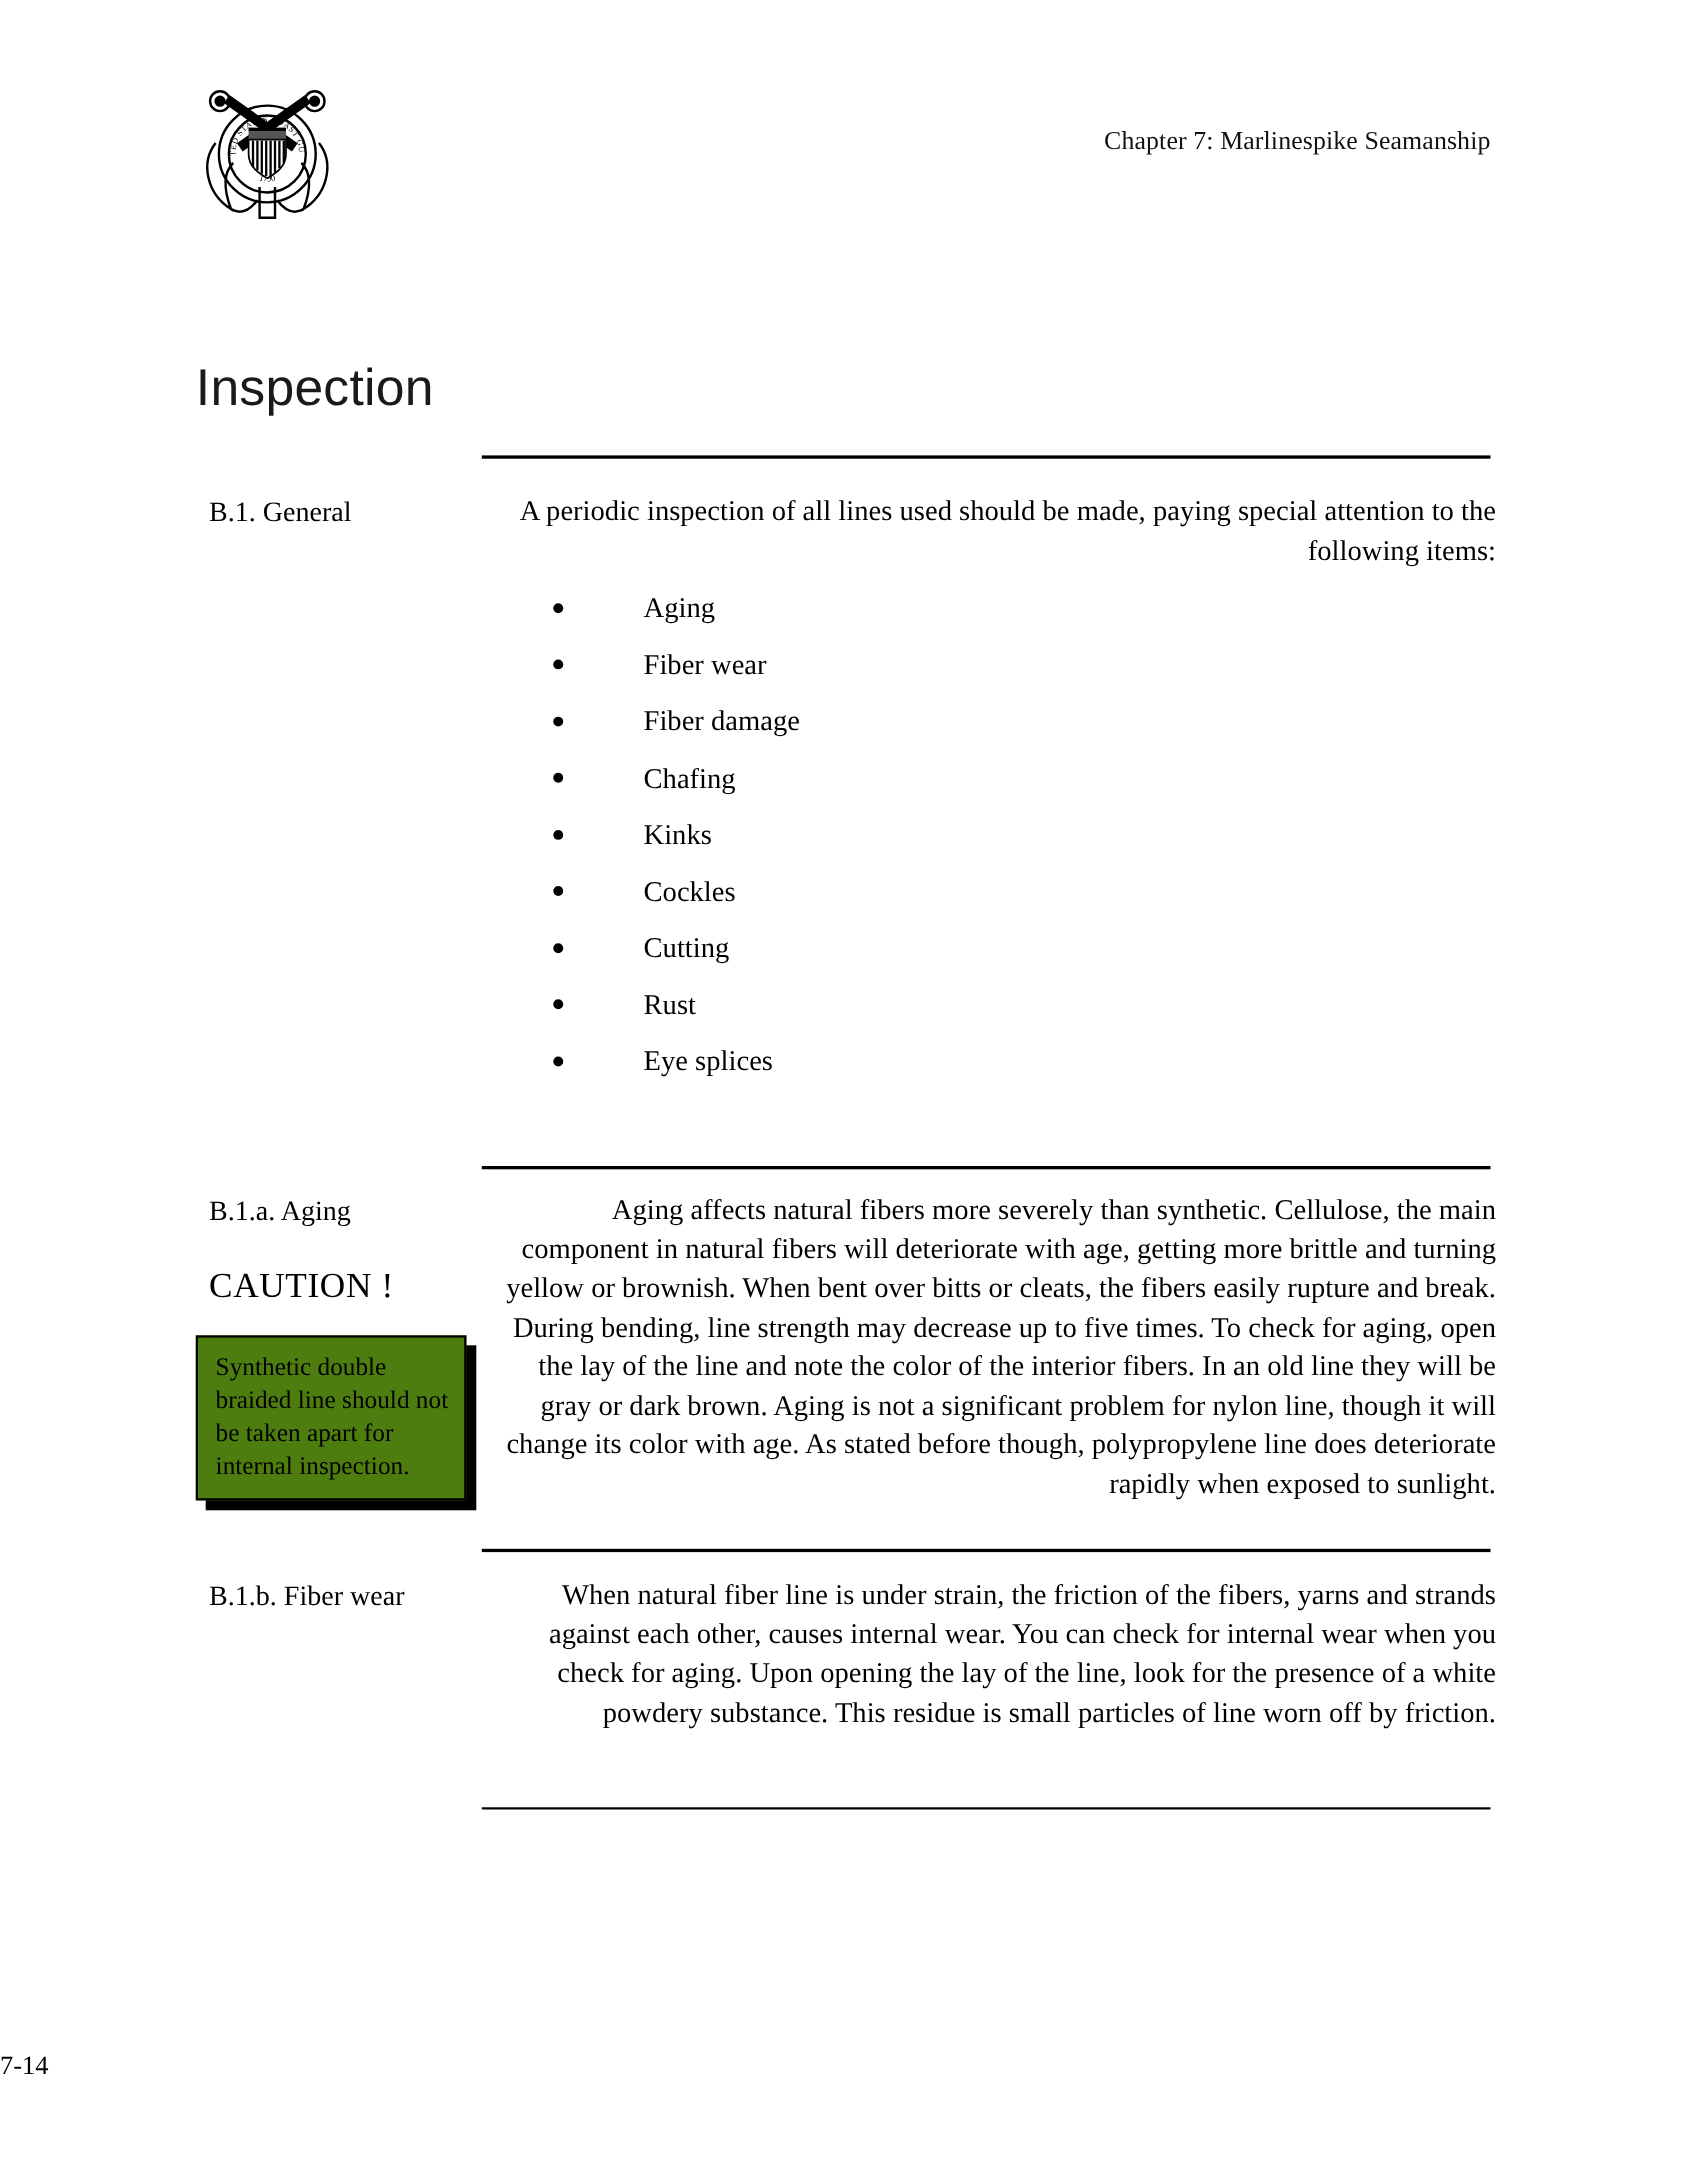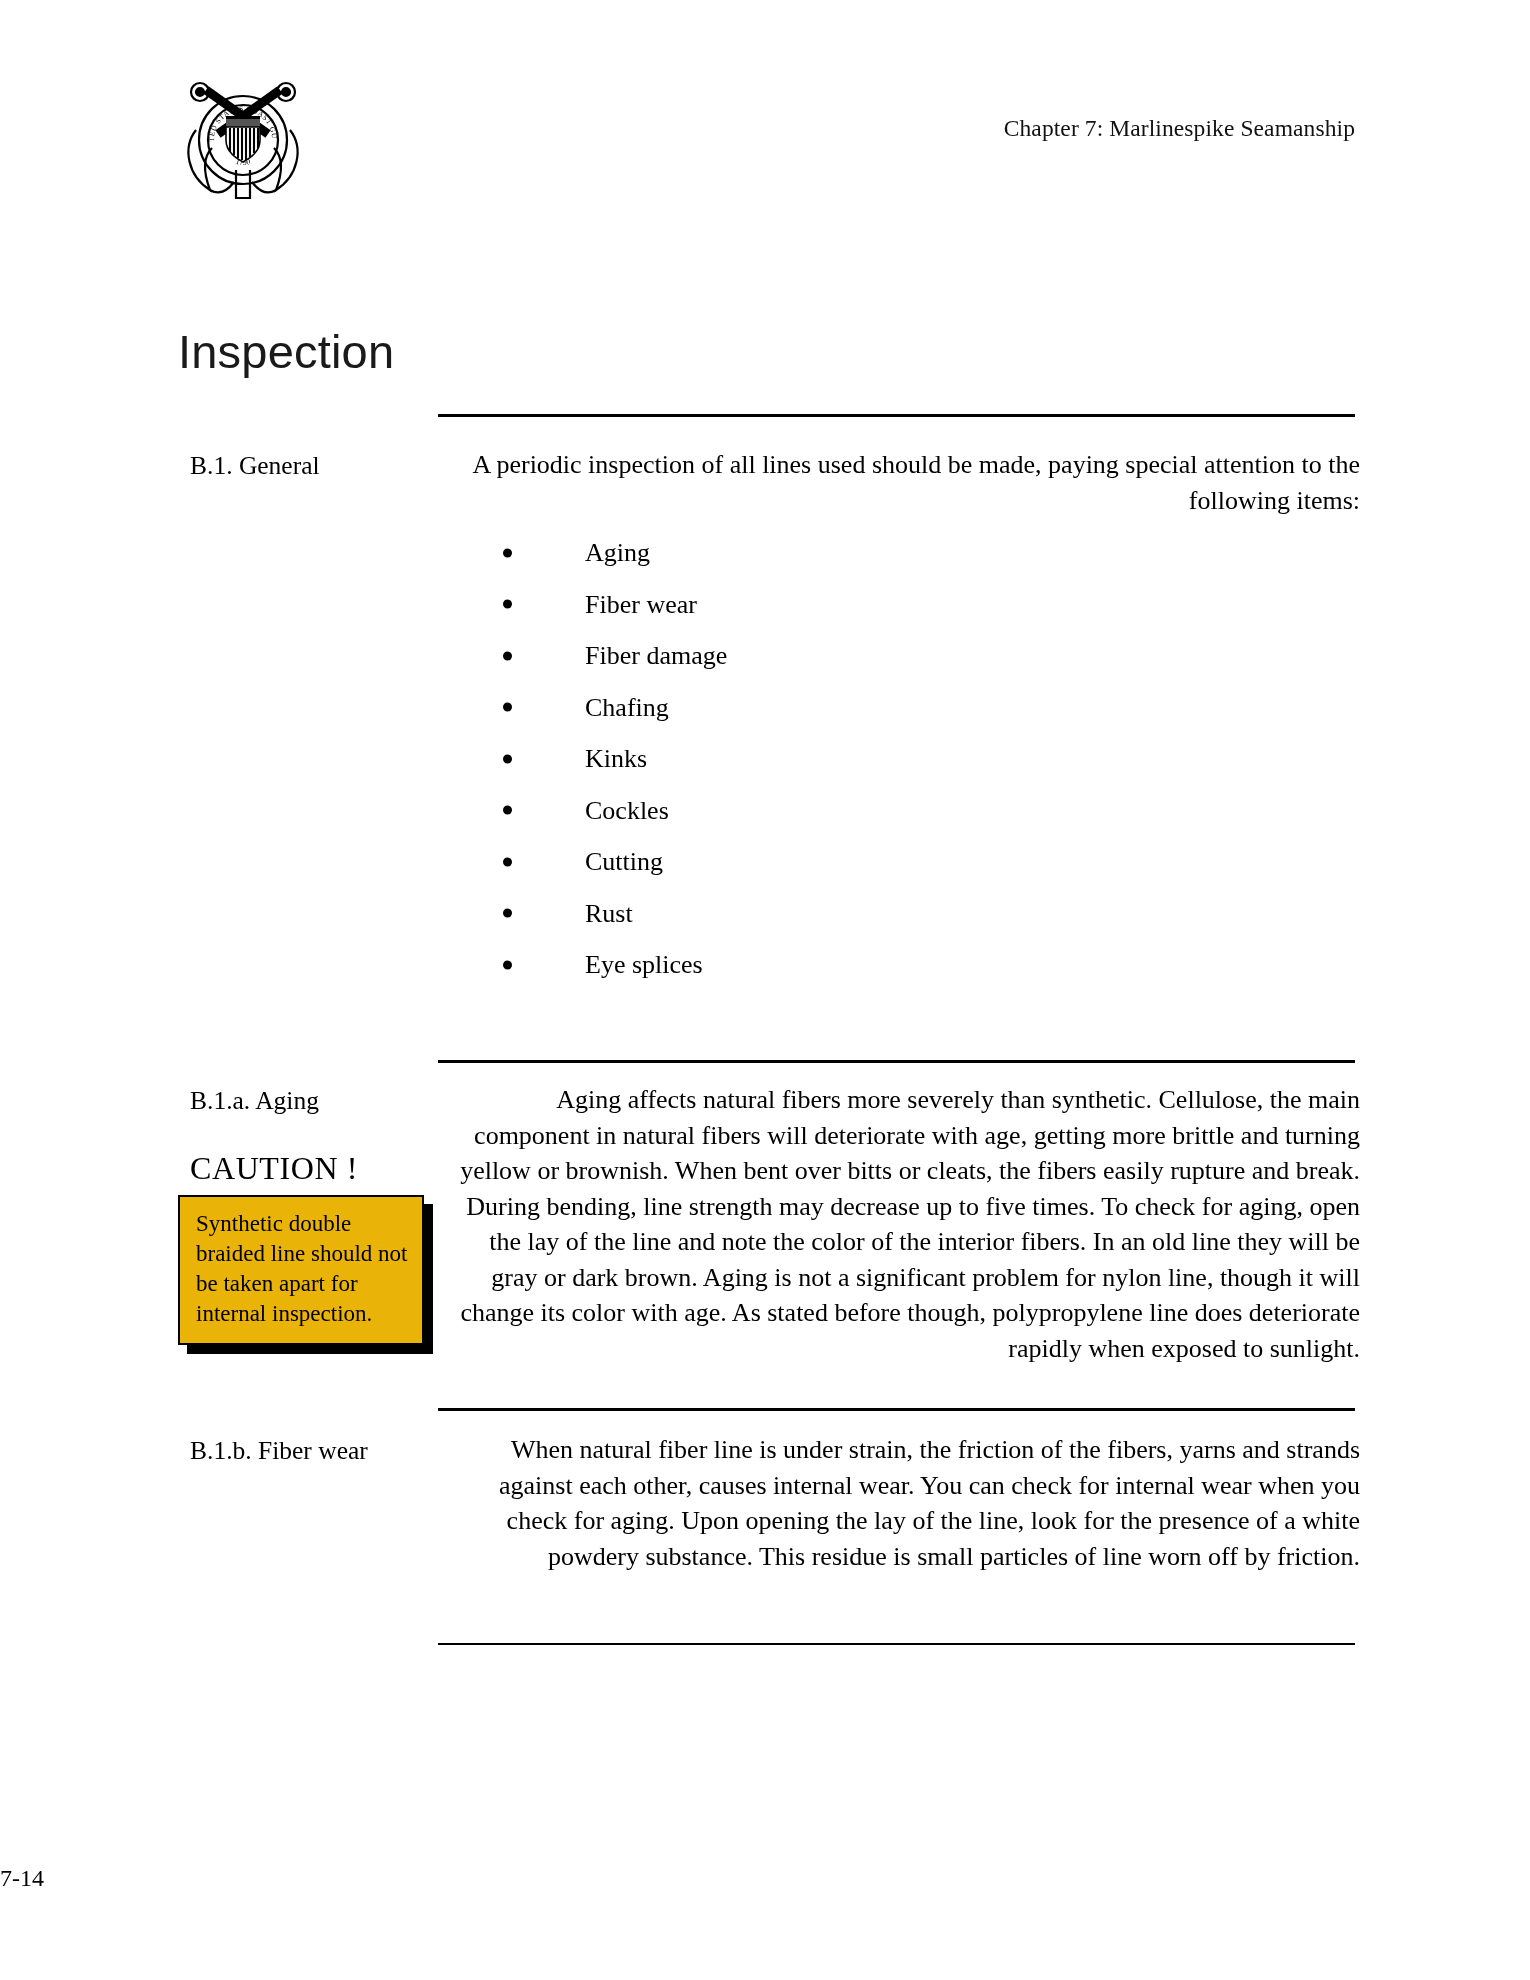--- a/index.html
+++ b/index.html
@@ -134,29 +134,29 @@
   .caution-wrap {
     position: absolute;
     left: 178px;
     top: 1150px;
     width: 270px;
   }
   .caution-title {
     font-size: 32px;
     letter-spacing: 0.6px;
     margin-left: 12px;
-    margin-bottom: 8px;
+    margin-bottom: 27px;
     color: #000000;
     white-space: nowrap;
   }
   .caution-box {
     position: relative;
     width: 246px;
     border: 2px solid #000000;
-    background: #eab308;
+    background: #4d7c0f;
     padding: 12px 14px 14px 16px;
     box-sizing: border-box;
     box-shadow: 9px 9px 0 0 #000000;
   }
   .caution-text {
     font-size: 23px;
     line-height: 30px;
     color: #000000;
   }
 

